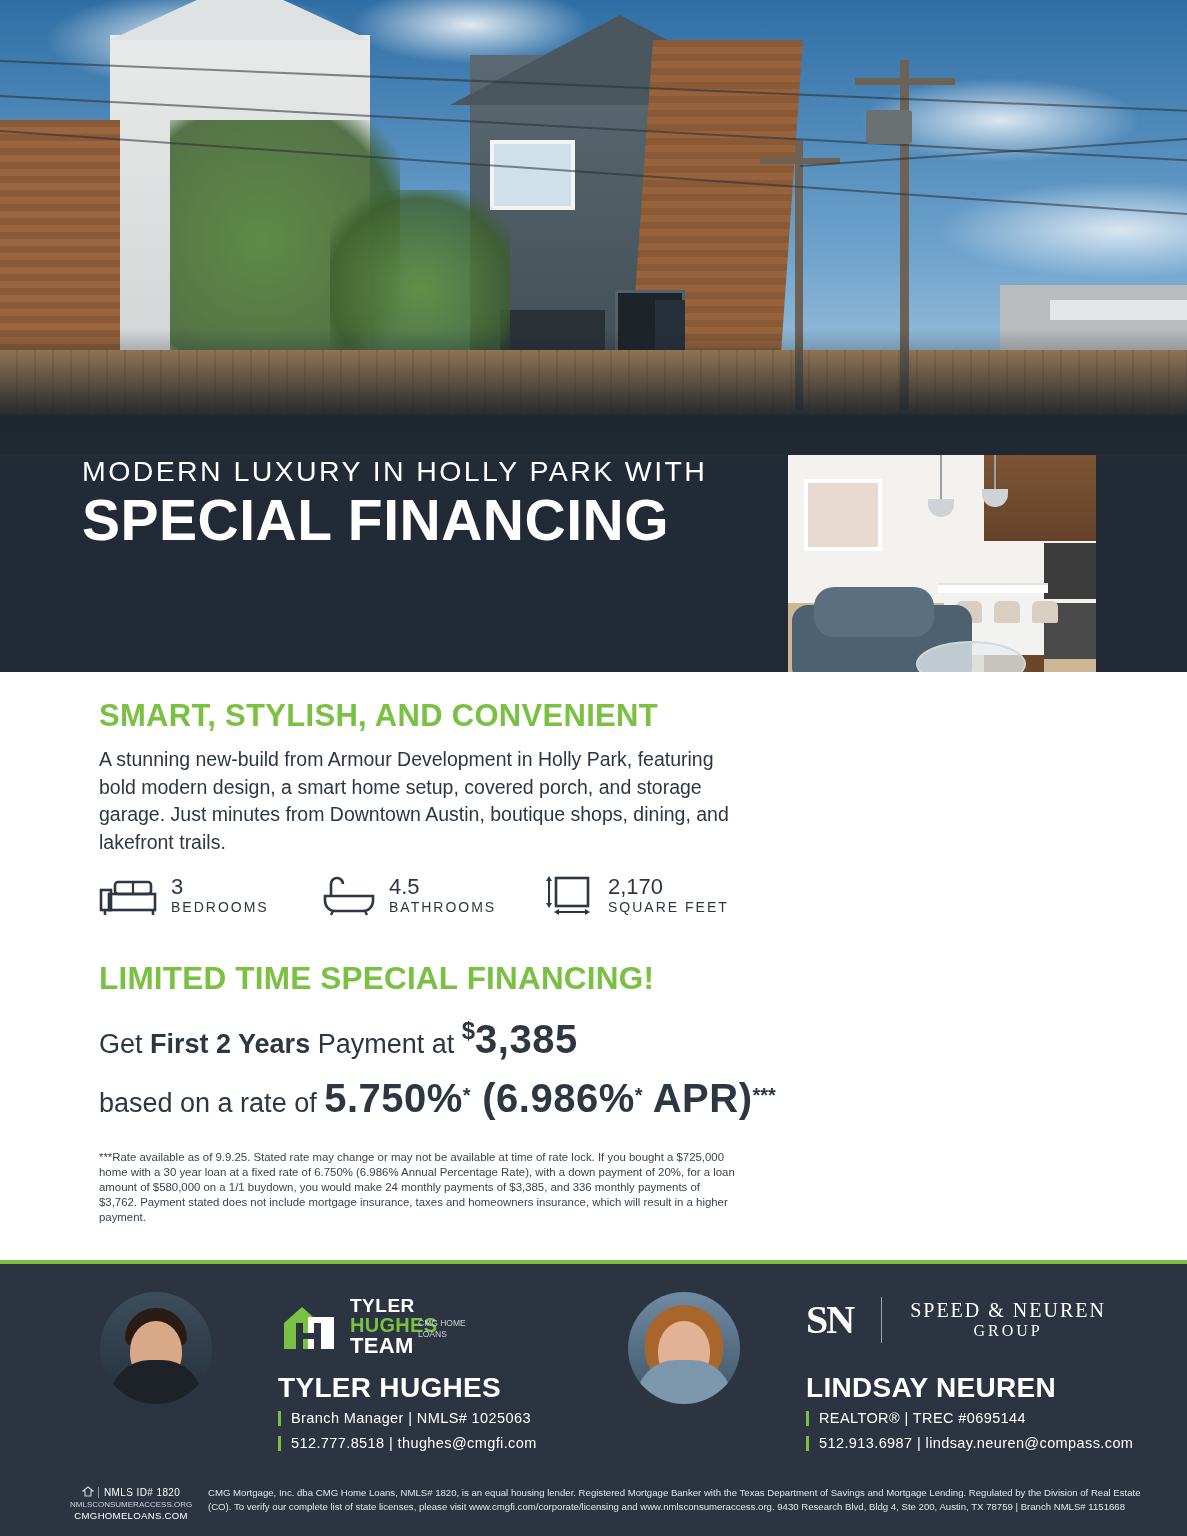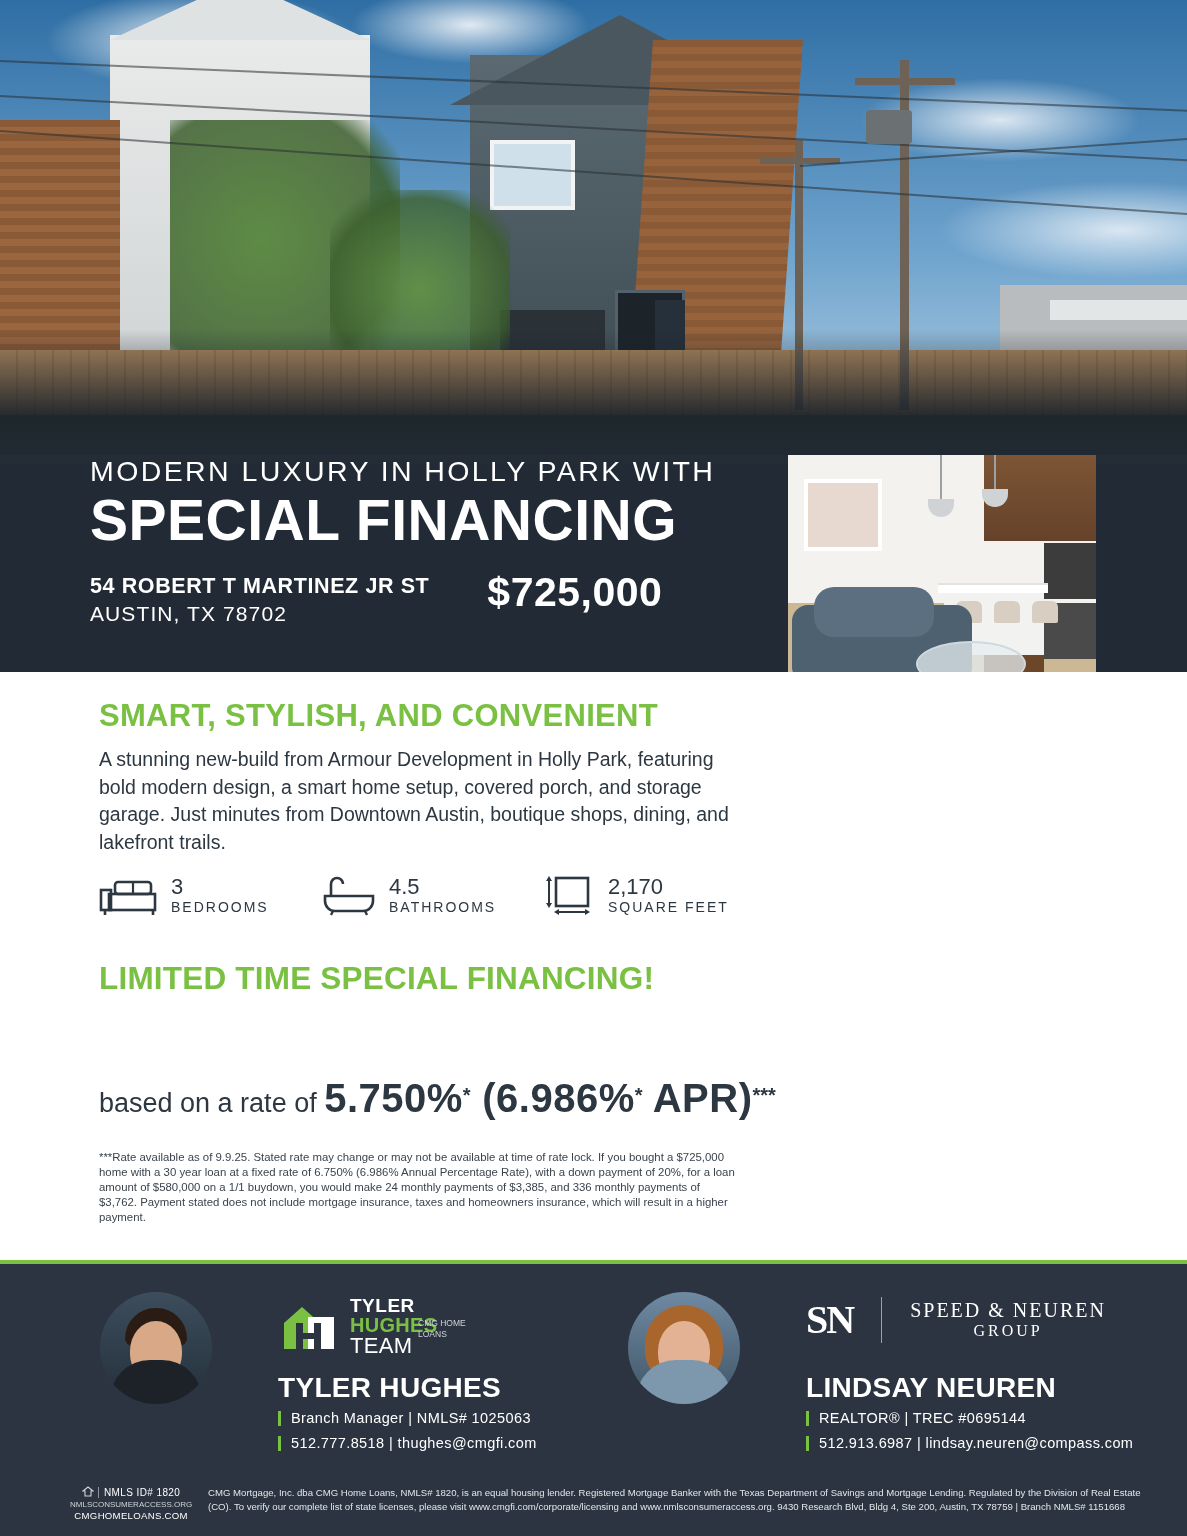--- a/index.html
+++ b/index.html
@@ -81,21 +81,21 @@
   .lawn { position:absolute; left:0; top:415px; width:1187px; height:45px; background:#5f7a4a; }
   .bldg-right { position:absolute; left:1000px; top:285px; width:187px; height:115px; background:#b8bcbe; }
   .bldg-right2 { position:absolute; left:1050px; top:300px; width:137px; height:20px; background:#e3e6e7; }
 
   
   .hero-overlay {
     position: absolute; left: 0; top: 0; width: 1187px; height: 672px;
     background: linear-gradient(180deg, rgba(25,33,42,0) 0%, rgba(25,33,42,0) 49%, rgba(25,33,42,.93) 62%, #222b35 70%, #222b35 100%);
   }
 
-  .hero-text { position: absolute; left: 90px; top: 455px; width: 660px; }
+  .hero-text { position: absolute; left: 82px; top: 455px; width: 660px; }
   .kicker {
     color: #ffffff; font-size: 28.5px; letter-spacing: 2.4px; font-weight: 400;
     line-height: 1.15; margin-bottom: 2px;
   }
   .headline {
     color: #ffffff; font-size: 57px; font-weight: 800; letter-spacing: 0.5px;
     line-height: 1.08;
   }
   .addr-row { display: flex; align-items: flex-start; margin-top: 22px; }
   .addr { color:#fff; font-size: 21.5px; font-weight: 700; letter-spacing:.6px; line-height:1.28; }
@@ -171,21 +171,21 @@
 
   .agent-name { position:absolute; color:#fff; font-size:28px; font-weight:800; letter-spacing:.3px; }
   .agent-line { position:absolute; display:flex; align-items:center; gap:10px; color:#fff; font-size:14.5px; letter-spacing:.4px; }
   .bar { width:3px; height:15px; background:#7ac143; display:inline-block; }
 
   .logo-th { position:absolute; left:278px; top:36px; display:flex; align-items:center; gap:10px; }
   .th-mark { width:62px; height:52px; position:relative; }
   .th-text { color:#fff; line-height:1; }
   .th-text .t1 { font-size:19px; font-weight:700; letter-spacing:.5px; }
   .th-text .t2 { font-size:20px; font-weight:800; color:#7ac143; letter-spacing:.3px; }
-  .th-text .t3 { font-size:22px; font-weight:400; letter-spacing:.3px; }
+  .th-text .t3 { font-size:22px; font-weight:700; letter-spacing:.3px; }
   .th-sub { position:absolute; left:418px; top:58px; color:#cfd4d8; font-size:8.5px; line-height:1.25; }
 
   .logo-sn { position:absolute; left:806px; top:36px; display:flex; align-items:center; gap:28px; }
   .sn-mark { color:#fff; font-size:40px; font-weight:700; letter-spacing:-2px; font-family:"Liberation Serif", serif; }
   .sn-div { width:1px; height:46px; background:#9aa3ac; }
   .sn-txt { color:#fff; font-family:"Liberation Serif", serif; line-height:1.15; }
   .sn-txt .s1 { font-size:20px; letter-spacing:2px; }
   .sn-txt .s2 { font-size:16px; letter-spacing:3px; text-align:center; }
 
   
@@ -226,27 +226,20 @@
       <div class="wire" style="left:0px;top:130px;width:1200px;transform:rotate(4.0deg);"></div>
       <div class="wire" style="left:800px;top:165px;width:400px;transform:rotate(-4deg);"></div>
     </div>
     <div style="position:absolute;left:866px;top:110px;width:46px;height:34px;background:#6b7073;border-radius:4px;"></div>
   </div>
   <div class="hero-overlay"></div>
 
   <div class="hero-text">
     <div class="kicker">MODERN LUXURY IN HOLLY PARK WITH</div>
     <div class="headline">SPECIAL FINANCING</div>
-    <div class="addr-row">
-      <div class="addr">
-        <div>54 ROBERT T MARTINEZ JR ST</div>
-        <div class="l2">AUSTIN, TX 78702</div>
-      </div>
-      <div class="price">$725,000</div>
-    </div>
   </div>
 
   <div class="photo p1">
     <div class="room">
         <div class="wall"></div>
         <div class="floor" style="background:#cdb896;"></div>
       </div>
     <div class="art" style="left:16px;top:24px;width:78px;height:72px;"></div>
     <div class="cab" style="left:196px;top:0px;width:112px;height:86px;"></div>
     <div class="cab" style="left:196px;top:150px;width:60px;height:88px;background:#6c4629;"></div>
@@ -358,20 +351,23 @@
         </span>
         <span>
           <span class="num" style="display:block;">2,170</span>
           <span class="lbl" style="display:block;">SQUARE FEET</span>
         </span>
       </div>
     </div>
 
     <div class="fin-title">LIMITED TIME SPECIAL FINANCING!</div>
 
+    <div class="fin1">
+      <span>Get </span><b>First 2 Years</b><span> Payment at </span><span class="dollar">$</span><span class="big">3,385</span>
+    </div>
 
     <div class="fin2">
       <span>based on a rate of </span><span class="big">5.750%</span><sup>*</sup><span class="big"> (</span><span class="big">6.986%</span><sup>*</sup><span class="big"> APR)</span><sup>***</sup>
     </div>
 
     <div class="disc1">***Rate available as of 9.9.25. Stated rate may change or may not be available at time of rate lock. If you bought a $725,000 home with a 30 year loan at a fixed rate of 6.750% (6.986% Annual Percentage Rate), with a down payment of 20%, for a loan amount of $580,000 on a 1/1 buydown, you would make 24 monthly payments of $3,385, and 336 monthly payments of $3,762. Payment stated does not include mortgage insurance, taxes and homeowners insurance, which will result in a higher payment.</div>
   </div>
 
   <div class="footer">
     <div class="hr-green"></div>

